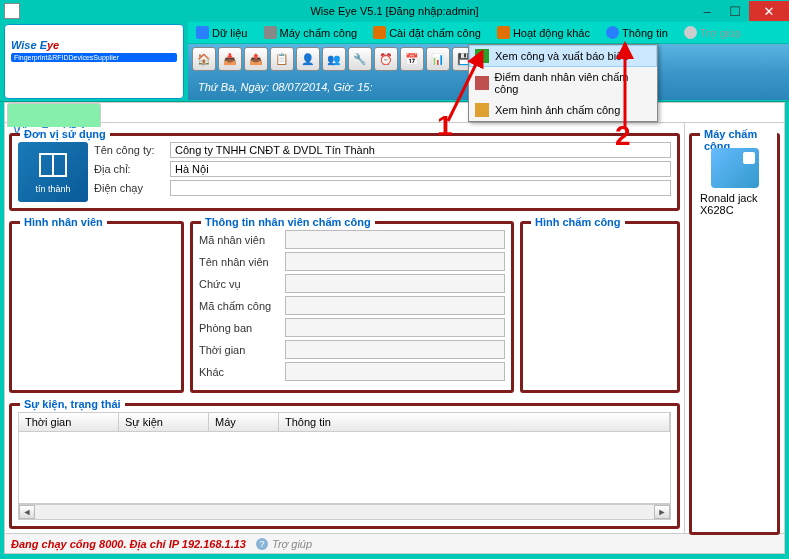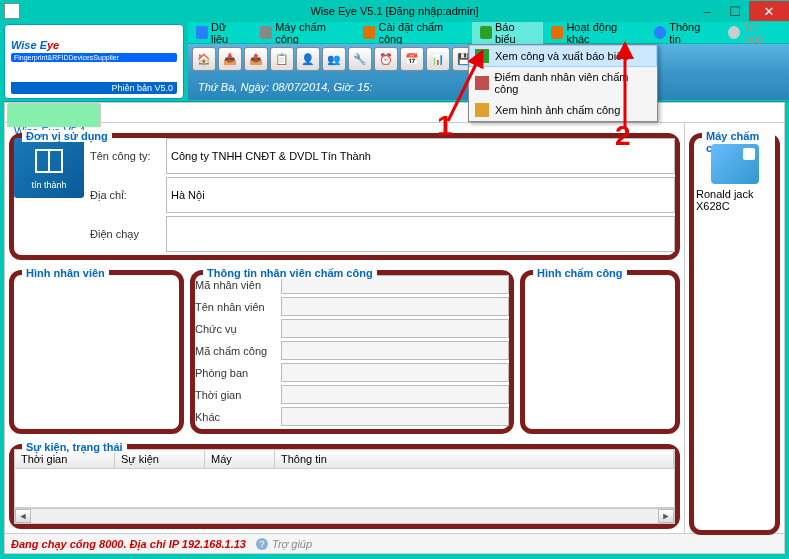--- a/index.html
+++ b/index.html
@@ -27,29 +27,29 @@
 .dropdown { position:absolute; top:44px; left:468px; width:190px; background:#f5f5f5; border:1px solid #888; box-shadow:2px 2px 4px rgba(0,0,0,0.3); z-index:100; }
 .dropdown-item { padding:4px 6px; display:flex; align-items:center; gap:6px; cursor:pointer; }
 .dropdown-item.hover { background:#cce8ff; border:1px solid #99d1ff; padding:3px 5px; }
 .dropdown-item .di { width:14px; height:14px; }
 .main { background:#fff; margin:0 4px 4px 4px; height:452px; border:1px solid #ccc; display:flex; flex-direction:column; }
 .tab-strip { height:20px; border-bottom:1px solid #ccc; display:flex; }
 .tab { padding:21px 14px 2px 6px; border:1px solid #ccc; border-bottom:none; background:#86efac; color:#0066cc; border-radius:3px 3px 0 0; margin-left:2px; }
 .content { flex:1; display:flex; }
 .left-pane { flex:1; padding:4px; display:flex; flex-direction:column; gap:4px; }
 .right-pane { width:100px; border-left:1px solid #ccc; padding:4px; }
-.groupbox { border:5px solid #7f1d1d; border-radius:12px; padding:0; position:relative; margin-top:6px; }
+.groupbox { border:3px solid #7f1d1d; border-radius:3px; padding:6px; position:relative; margin-top:6px; }
 .groupbox > .legend { position:absolute; top:-8px; left:8px; background:#fff; padding:0 4px; color:#0066cc; font-weight:bold; }
 .unit-row { display:flex; gap:6px; }
 .logo-company { width:70px; height:60px; background:linear-gradient(135deg,#1a7ab8,#0a5a98); border-radius:3px; display:flex; flex-direction:column; align-items:center; justify-content:center; color:#fff; }
 .logo-company .tt { font-size:9px; margin-top:4px; }
 .company-fields { flex:1; }
 .field-row { display:flex; align-items:center; margin-bottom:3px; gap:4px; }
 .field-row label { width:72px; color:#333; }
-.field-row input { flex:1; border:1px solid #bbb; padding:2px 4px; background:#fff; height:36px; }
+.field-row input { flex:1; border:1px solid #bbb; padding:2px 4px; background:#fff; height:16px; }
 .emp-row { display:flex; gap:6px; }
 .emp-img { width:175px; }
 .emp-info { flex:1; }
 .emp-right { width:160px; }
 .info-row { display:flex; align-items:center; margin-bottom:3px; }
 .info-row label { width:86px; color:#333; }
 .info-row input { flex:1; border:1px solid #bbb; padding:2px 4px; height:19px; background:#f5f5f5; }
 .events { flex:1; display:flex; flex-direction:column; }
 .grid-header { display:flex; background:linear-gradient(#fff,#e8e8e8); border:1px solid #ccc; }
 .grid-header .gh { padding:3px 6px; border-right:1px solid #ccc; }
@@ -79,39 +79,34 @@
     <div class="winbtn close">✕</div>
   </div>
 </div>
 
 <div class="header-row">
   <div class="logo-cell">
     <div class="logo-text">
       <span>Wise E</span><span class="eye">ye</span>
     </div>
     <span class="logo-sub">Fingerprint&amp;RFIDDevicesSupplier</span>
-    <span class="logo-ver">Phiên bản V5.0</span>
   </div>
   <div class="header-right">
     <div class="menubar">
       <div class="menuitem">
           <span class="mi" style="background:#2a7fff"></span>
           <span>Dữ liệu</span>
         </div>
       <div class="menuitem">
           <span class="mi" style="background:#888"></span>
           <span>Máy chấm công</span>
         </div>
       <div class="menuitem">
           <span class="mi" style="background:#e07000"></span>
           <span>Cài đặt chấm công</span>
-        </div>
-      <div class="menuitem active">
-          <span class="mi" style="background:#2a9f2a"></span>
-          <span>Báo biểu</span>
         </div>
       <div class="menuitem">
           <span class="mi" style="background:#e07000"></span>
           <span>Hoạt động khác</span>
         </div>
       <div class="menuitem">
           <span class="mi" style="background:#2a7fff;border-radius:50%"></span>
           <span>Thông tin</span>
         </div>
       <div class="menuitem" style="color:#999">

